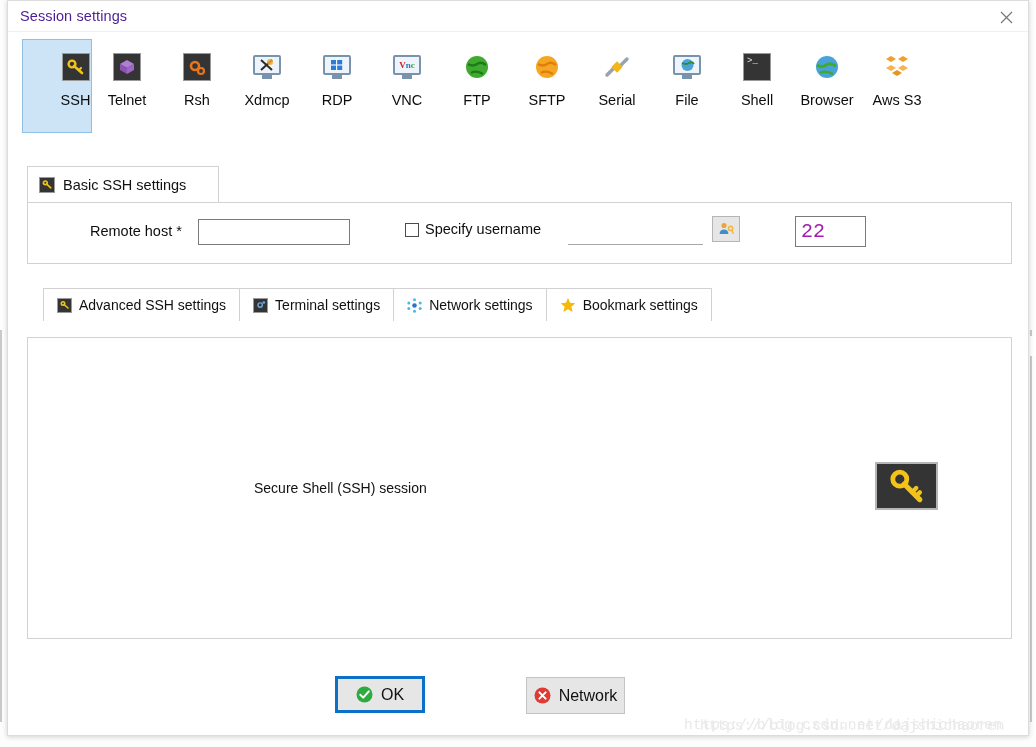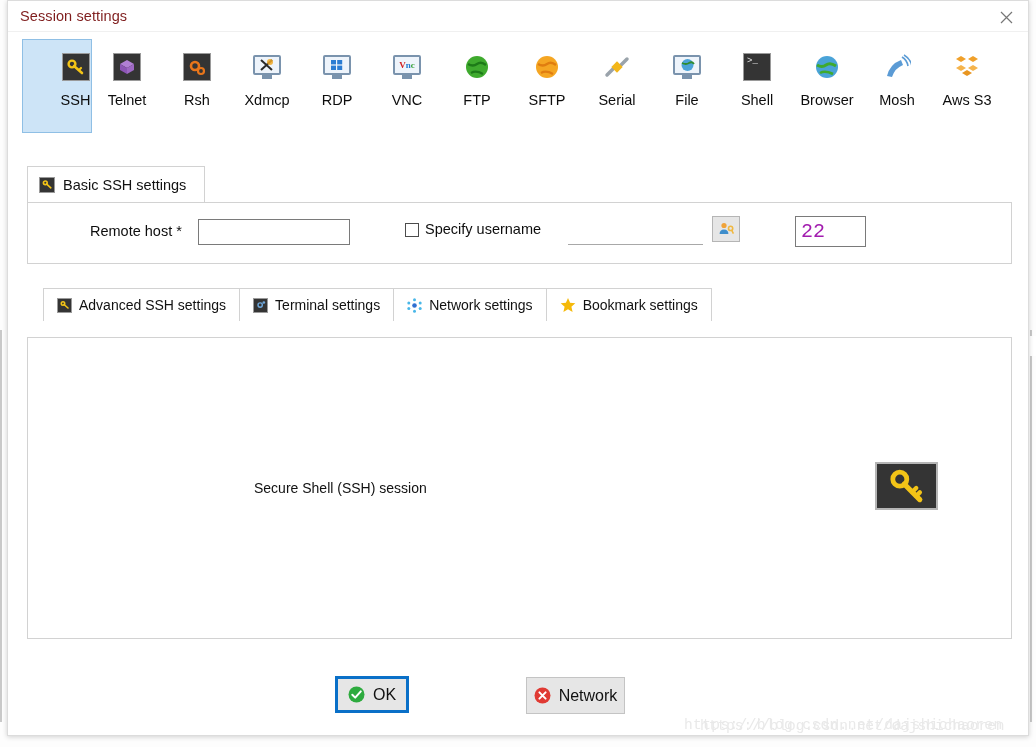--- a/index.html
+++ b/index.html
@@ -26,21 +26,21 @@
     box-shadow: 0 1px 5px rgba(0,0,0,.18);
   }
   #titlebar {
     height: 31px;
     position: relative;
     background: #ffffff;
     border-bottom: 1px solid #f0f0f0;
   }
   #title-text {
     position: absolute; left: 12px; top: 7px;
-    font-size: 14.5px; color: #7f1d1d;
+    font-size: 14.5px; color: #4c1d95;
     letter-spacing: .1px;
   }
   #close-btn {
     position: absolute; right: 8px; top: 4px;
     width: 28px; height: 24px;
     display: flex; align-items: center; justify-content: center;
     cursor: pointer;
   }
   #close-btn svg { display:block; }
 
@@ -98,21 +98,21 @@
   }
 
   
   #basic-tabstrip {
     position: absolute; left: 19px; top: 165px;
     height: 36px;
   }
   .gtab {
     display: inline-flex; align-items: center;
     height: 36px;
-    padding: 0 18px 0 11px;
+    padding: 0 32px 0 11px;
     background: #ffffff;
     border: 1px solid #d2d2d2;
     border-bottom: none;
     font-size: 14.5px; color: #111;
     cursor: pointer;
     position: relative; z-index: 3;
   }
   .gtab .tico { margin-right: 8px; display:flex; }
 
   #basic-panel {
@@ -219,21 +219,21 @@
     position: absolute;
     height: 37px;
     background: #e6e6e6;
     border: 1px solid #c4c4c4;
     display: flex; align-items: center; justify-content: center;
     gap: 8px;
     font-size: 16px; color: #111;
     cursor: pointer;
   }
   #ok-button {
-    left: 327px; top: 675px; width: 74px;
+    left: 327px; top: 675px; width: 90px;
     border: 3px solid #0a70c8;
   }
   #cancel-button { left: 518px; top: 676px; width: 99px; }
 
   
   .wm {
     position: absolute;
     font-family: "Liberation Mono", monospace;
     font-size: 14.5px;
     color: #e9e9e9;
@@ -411,30 +411,20 @@
       <div class="pico">
         <svg width="26" height="26" viewBox="0 0 26 26">
           <circle cx="13" cy="13" r="11" fill="#4aa3d8"></circle>
           <path d="M3 11 q5 3 9 0 q4 -3 10 1" stroke="#3faa2e" stroke-width="3" fill="none"></path>
           <path d="M6 19 q5 -3 13 1" stroke="#3faa2e" stroke-width="2.6" fill="none"></path>
         </svg>
       </div>
       <div class="plabel">Browser</div>
     </div>
 
-    <div class="proto">
-      <div class="pico">
-        <svg width="28" height="26" viewBox="0 0 28 26">
-          <path d="M4 22 q3 -12 14 -16 l2 5 q-8 3 -11 12 z" fill="#5b9bd5"></path>
-          <path d="M19 3 q5 3 6 9" stroke="#5b9bd5" stroke-width="1.7" fill="none"></path>
-          <path d="M21 1 q7 4 8 12" stroke="#5b9bd5" stroke-width="1.5" fill="none"></path>
-        </svg>
-      </div>
-      <div class="plabel">Mosh</div>
-    </div>
 
     <div class="proto">
       <div class="pico">
         <svg width="28" height="26" viewBox="0 0 28 26">
           <path d="M8 2 L13 5 L8 8 L3 5 Z" fill="#f0a02a"></path>
           <path d="M20 2 L25 5 L20 8 L15 5 Z" fill="#f0a02a"></path>
           <path d="M8 11 L13 14 L8 17 L3 14 Z" fill="#f5b44d"></path>
           <path d="M20 11 L25 14 L20 17 L15 14 Z" fill="#f5b44d"></path>
           <path d="M14 16 L19 19 L14 22 L9 19 Z" fill="#e89520"></path>
         </svg>

